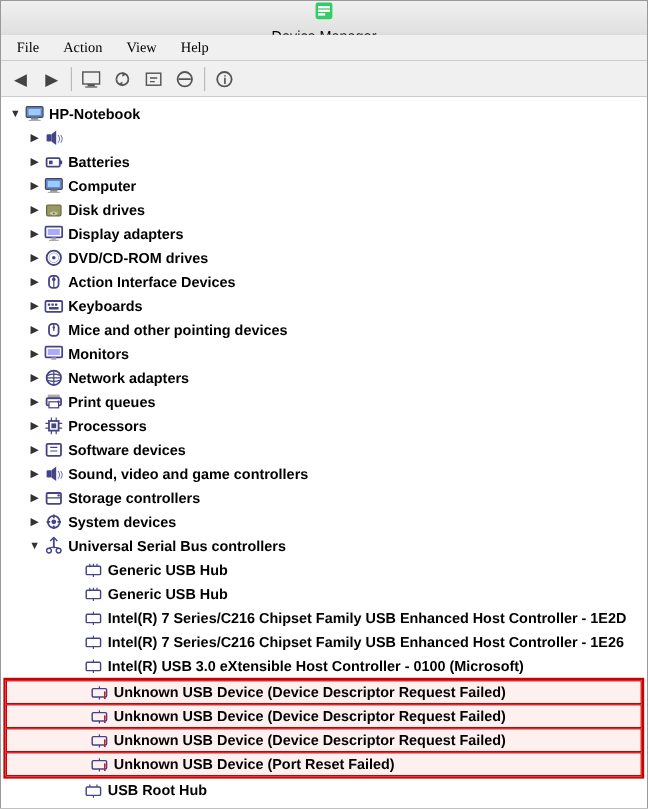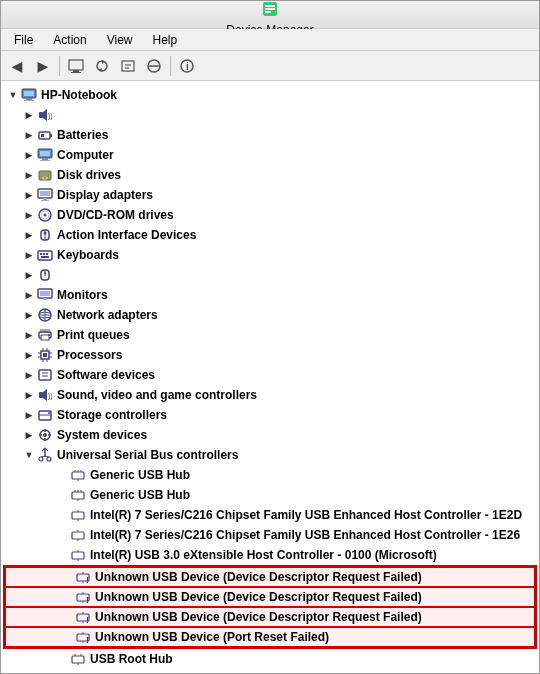--- a/index.html
+++ b/index.html
@@ -46,20 +46,21 @@
       padding: 0 4px;
       border-bottom: 1px solid #ccc;
       gap: 2px;
     }
     .menu-item {
       padding: 2px 8px;
       font-size: 12px;
       cursor: pointer;
       border: 1px solid transparent;
       border-radius: 2px;
+      font-family: Liberation Serif, serif;
     }
     .toolbar {
       background: #f0f0f0;
       height: 30px;
       display: flex;
       align-items: center;
       padding: 0 4px;
       border-bottom: 1px solid #ccc;
       gap: 2px;
     }
@@ -316,20 +317,21 @@
 
     <div class="tree-item indent-2">
       <div class="expander">▶</div>
       <div class="icon">
         <svg width="16" height="16" viewBox="0 0 16 16">
           <rect x="4" y="3" width="8" height="10" rx="3" fill="none" stroke="#448" stroke-width="1.5"></rect>
           <line x1="8" y1="3" x2="8" y2="9" stroke="#448" stroke-width="1"></line>
           <circle cx="8" cy="6" r="1" fill="#448"></circle>
         </svg>
       </div>
+      <span class="label">Mice and other pointing devices</span>
     </div>
 
     <div class="tree-item indent-2">
       <div class="expander">▶</div>
       <div class="icon">
         <svg width="16" height="16" viewBox="0 0 16 16">
           <rect x="1" y="2" width="14" height="9" rx="1" fill="none" stroke="#448" stroke-width="1.5"></rect>
           <rect x="3" y="4" width="10" height="5" fill="#aaf"></rect>
           <rect x="6" y="11" width="4" height="2" fill="#aaa"></rect>
         </svg>

